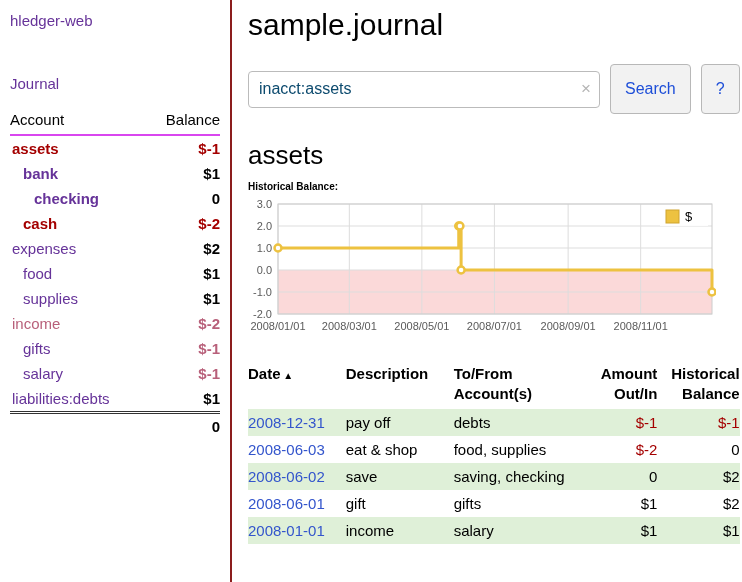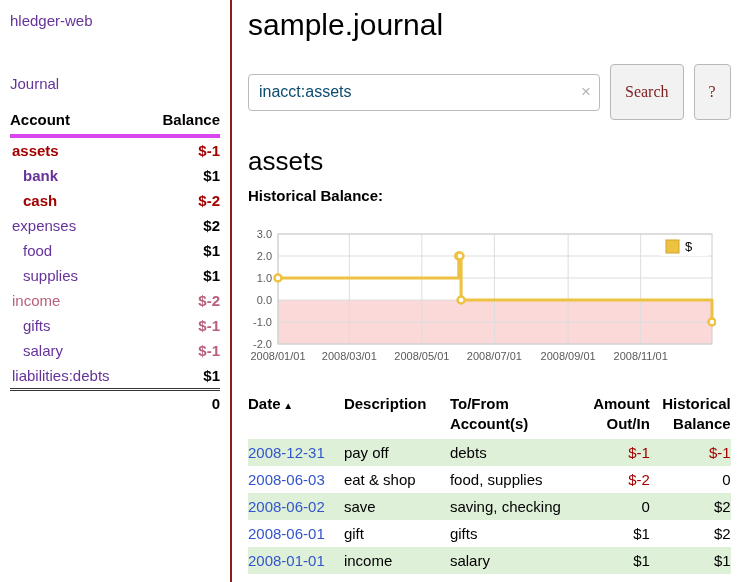--- a/index.html
+++ b/index.html
@@ -13,21 +13,21 @@
 
   
   .sidebar {
     width:232px; flex-shrink:0; height:582px;
     border-right:2px solid #8b1d1d;
     padding:10px 10px 0 10px;
   }
   .app-title { display:block; color:#663399; font-size:15px; margin:2px 0 46px; cursor:pointer; text-decoration:none; }
   .journal-link { display:block; color:#663399; font-size:15px; margin-bottom:16px; cursor:pointer; text-decoration:none; }
   .accounts { width:100%; border-collapse:collapse; font-size:15px; }
-  .accounts th { font-weight:700; text-align:left; border-bottom:4px solid #d946ef; padding:3px 0 6px; }
+  .accounts th { font-weight:400; text-align:left; border-bottom:2px solid #d946ef; padding:3px 0 6px; }
   .accounts th.bal-h { text-align:right; }
   .accounts td { padding:4px 0; }
   .acct-name { cursor:pointer; }
   .acct-name.neg-strong { color:#a40000; font-weight:bold; }
   .acct-name.bold { color:#663399; font-weight:bold; }
   .acct-name.plain { color:#663399; }
   .acct-name.neg-soft { color:#b8607a; }
   .acct-bal { text-align:right; font-weight:bold; color:#000; }
   .acct-bal.neg-strong { color:#a40000; }
   .acct-bal.neg-soft { color:#b8607a; }
@@ -37,26 +37,26 @@
   .main { flex:1; padding:6px 14px 0 16px; }
   .main h1 { font-size:30px; font-weight:400; margin:2px 0 22px; }
   .search-row { display:flex; gap:10px; align-items:center; }
   .search-wrap { position:relative; }
   #search-input {
     width:352px; height:37px; border:1px solid #bbb; border-radius:4px;
     font-size:16px; padding:0 28px 0 10px; color:#0c4a6e; font-family:inherit;
   }
   .clear { position:absolute; right:9px; top:8px; color:#b5b5b5; font-size:17px; cursor:pointer; }
   .btn {
-    height:56px; padding:0 14px; font-size:16px; color:#7f1d1d;
+    height:50px; padding:0 14px; font-size:16px; color:#1d4ed8;
     background:#f2f2f2; border:1px solid #b8b8b8; border-radius:4px;
-    font-family:Liberation Serif, serif; cursor:pointer;
+    font-family:Liberation Sans, sans-serif; cursor:pointer;
   }
   .main h2 { font-size:26px; font-weight:400; margin:26px 0 10px; }
-  .chart-label { font-size:15px; font-weight:bold; margin:4px 0 22px; }
+  .chart-label { font-size:10px; font-weight:bold; margin:4px 0 4px; }
   #chart { width:480px; }
   svg .tick { font-size:11px; fill:#5a5a5a; }
   svg .legend-text { font-size:13px; fill:#000; }
 
   .register { width:100%; border-collapse:collapse; font-size:15px; margin-top:10px; }
   .register th { text-align:left; vertical-align:top; white-space:pre-line; padding:2px 8px 6px 0; line-height:1.3; }
   .register th.num { text-align:right; padding-right:0; }
   .register td { padding:5px 8px 5px 0; vertical-align:top; }
   .register td.num { text-align:right; padding-right:0; width:80px; }
   .register tr.shaded { background:#dff0d8;padding-left:36px; }
@@ -82,20 +82,24 @@
         </tr>
       </thead>
       <tbody id="accounts-body">
           <tr>
             <td style="padding-left: 2px;"><a class="acct-name neg-strong">assets</a></td>
             <td class="acct-bal neg-strong">$-1</td>
           </tr>
           <tr>
             <td style="padding-left: 13px;"><a class="acct-name bold">bank</a></td>
             <td class="acct-bal plain">$1</td>
+          </tr>
+          <tr>
+            <td style="padding-left: 24px;"><a class="acct-name bold">checking</a></td>
+            <td class="acct-bal plain">0</td>
           </tr>
           <tr>
             <td style="padding-left: 13px;"><a class="acct-name neg-strong">cash</a></td>
             <td class="acct-bal neg-strong">$-2</td>
           </tr>
           <tr>
             <td style="padding-left: 2px;"><a class="acct-name plain">expenses</a></td>
             <td class="acct-bal plain">$2</td>
           </tr>
           <tr>

